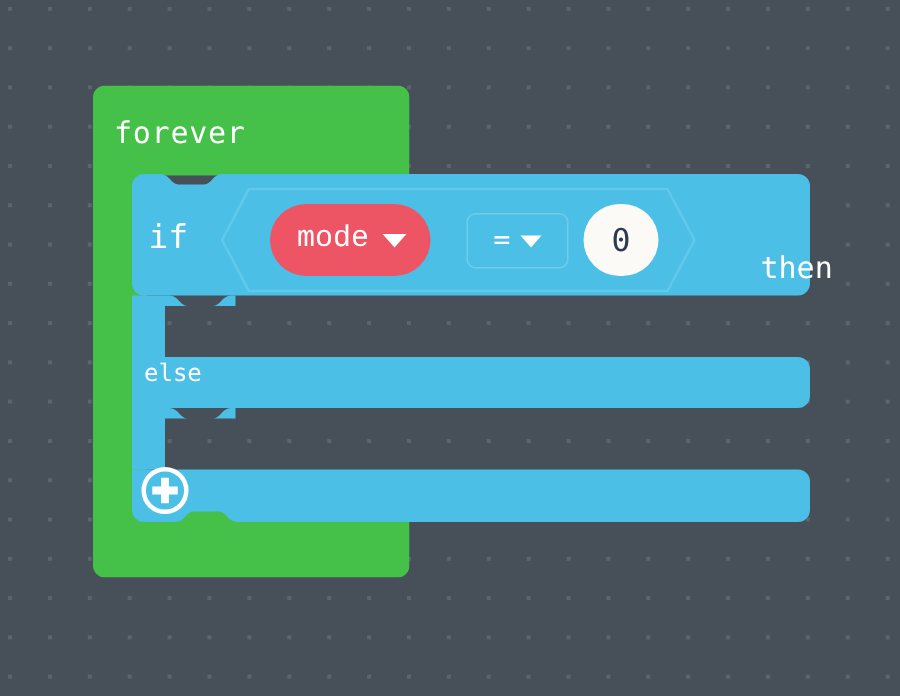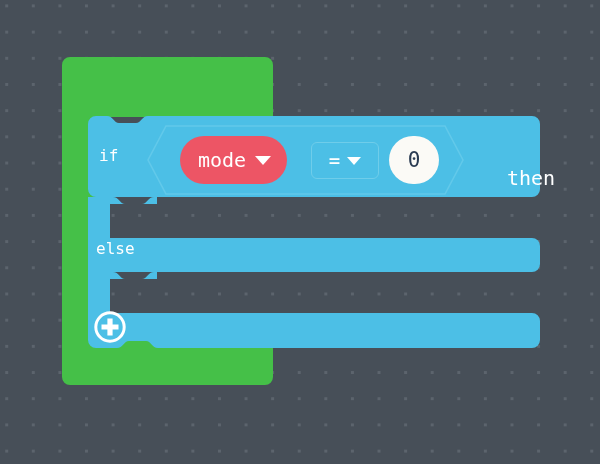--- a/index.html
+++ b/index.html
@@ -51,21 +51,21 @@
     top: 116px;
     width: 452px;
     height: 232px;
   }
   .if-block svg { display: block; }
 
   .if-label {
     position: absolute;
     left: 99px;
     top: 148px;
-    font-size: 16px;
+    font-size: 22px;
     color: #ffffff;
     line-height: 1;
     white-space: nowrap;
   }
   .else-label {
     position: absolute;
     left: 96px;
     top: 241px;
     font-size: 16px;
     color: #ffffff;
@@ -105,20 +105,21 @@
     display: flex;
     align-items: center;
     gap: 9px;
     box-sizing: border-box;
   }
   .var-reporter .var-text {
     font-size: 20px;
     color: #ffffff;
     line-height: 1;
     white-space: nowrap;
+    font-family: Liberation Mono, monospace;
   }
   .caret {
     width: 0;
     height: 0;
     border-left: 8px solid transparent;
     border-right: 8px solid transparent;
     border-top: 9px solid #ffffff;
     flex: 0 0 auto;
   }
 
@@ -192,20 +193,21 @@
                H40
                a4,4 0 0 0 -4,4
                v196
                a4,4 0 0 0 4,4
                H211
                V320 a8,8 0 0 1 -8,8
                H8 a8,8 0 0 1 -8,-8
                V8 a8,8 0 0 1 8,-8 Z" fill="#45c048"></path>
     </svg>
   </div>
+  <div class="forever-label">forever</div>
 
   <div class="if-block">
     <svg width="452" height="232" viewBox="0 0 452 232" xmlns="http://www.w3.org/2000/svg">
 
       <path d="M0,8 a8,8 0 0 1 8,-8
                H16
                l3,0
                c6,0 7,7 12,7
                h17
                c5,0 6,-7 12,-7

